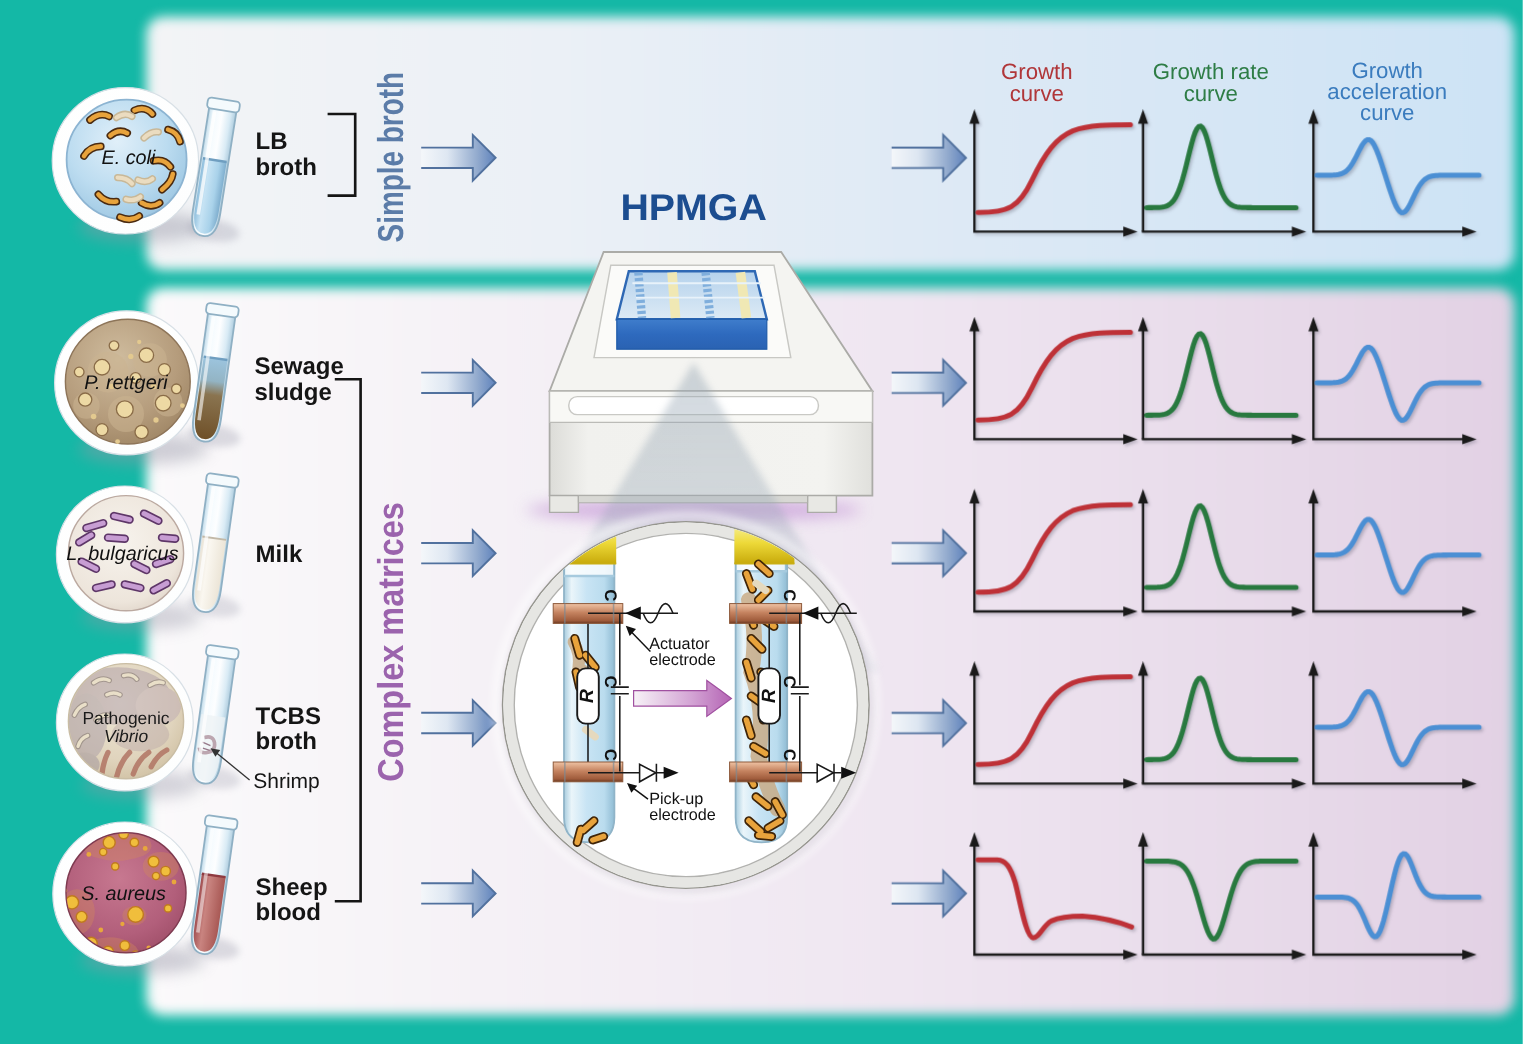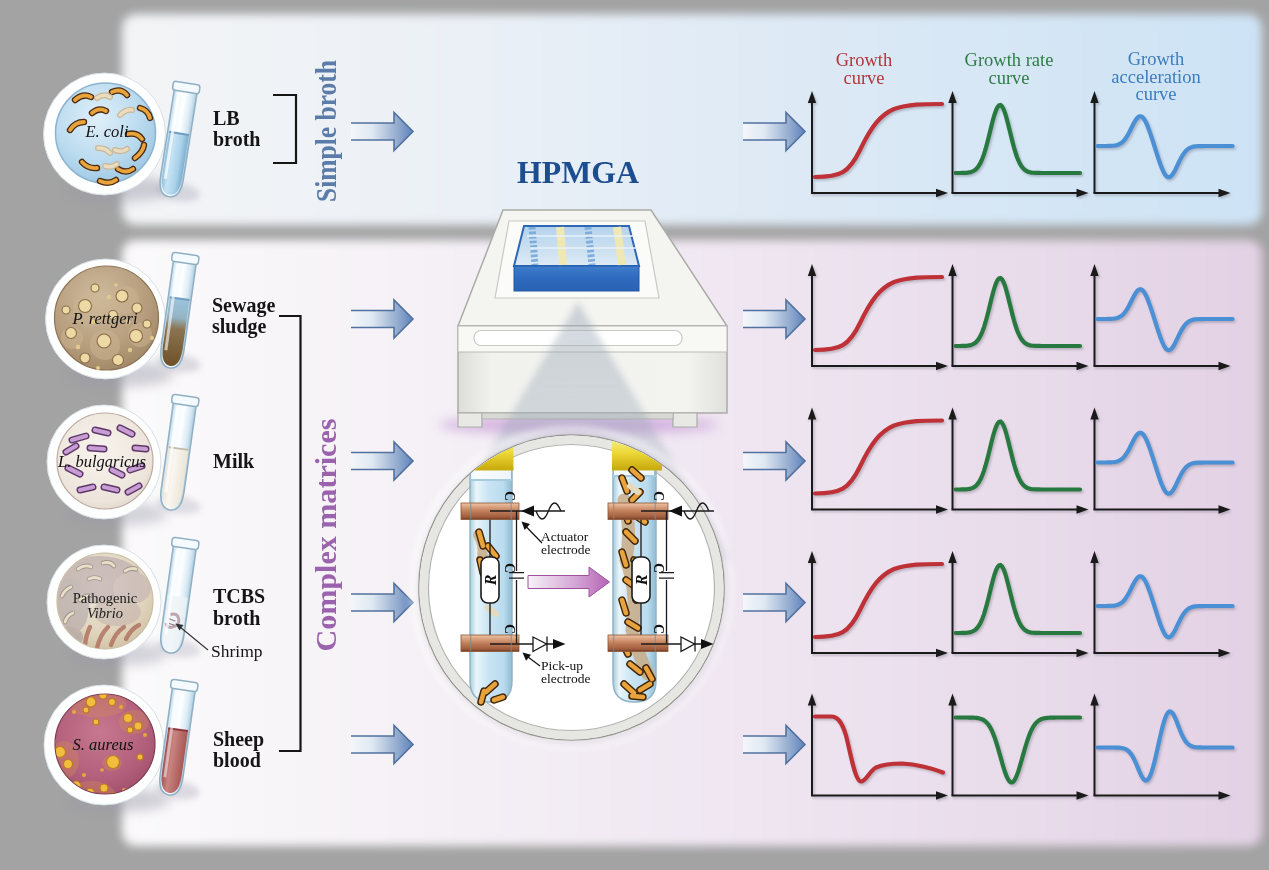--- a/index.html
+++ b/index.html
@@ -1,16 +1,16 @@
 <!DOCTYPE html>
 <html><head>
 <meta charset="utf-8">
 <style>
 html,body{margin:0;padding:0}
-.page{position:relative;width:1269px;height:870px;background:#a3a3a3;overflow:hidden;font-family:Liberation Serif, serif}
+.page{position:relative;width:1269px;height:870px;background:#14b8a6;overflow:hidden;font-family:Liberation Sans, sans-serif}
 </style>
 </head>
 <body>
 <div class="page">
 <svg width="1269" height="870" viewBox="0 0 1269 870">
 <defs>
 <linearGradient id="gBlue" x1="0" y1="0" x2="1" y2="0">
  <stop offset="0" stop-color="#F3F4F6"></stop>
           <stop offset="0.3" stop-color="#EBF0F6"></stop>
           <stop offset="0.6" stop-color="#DDE9F5"></stop>

